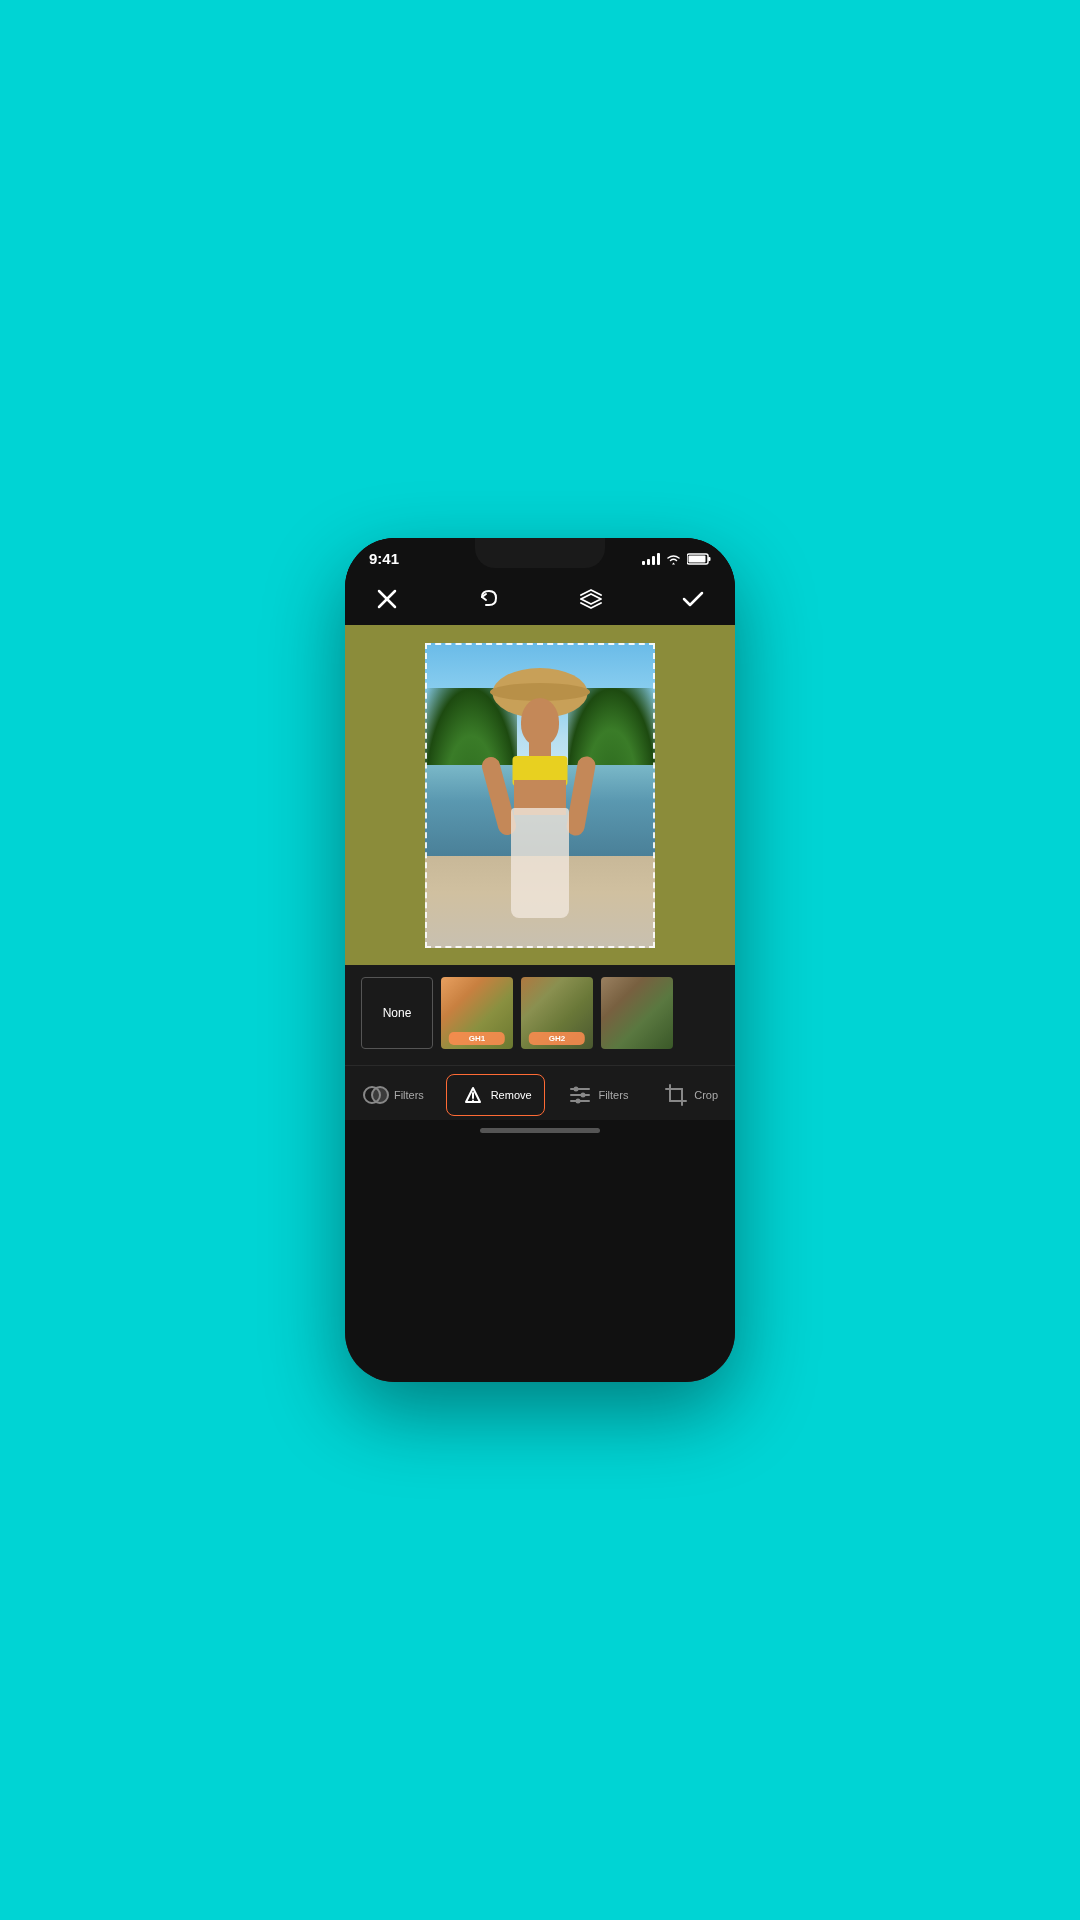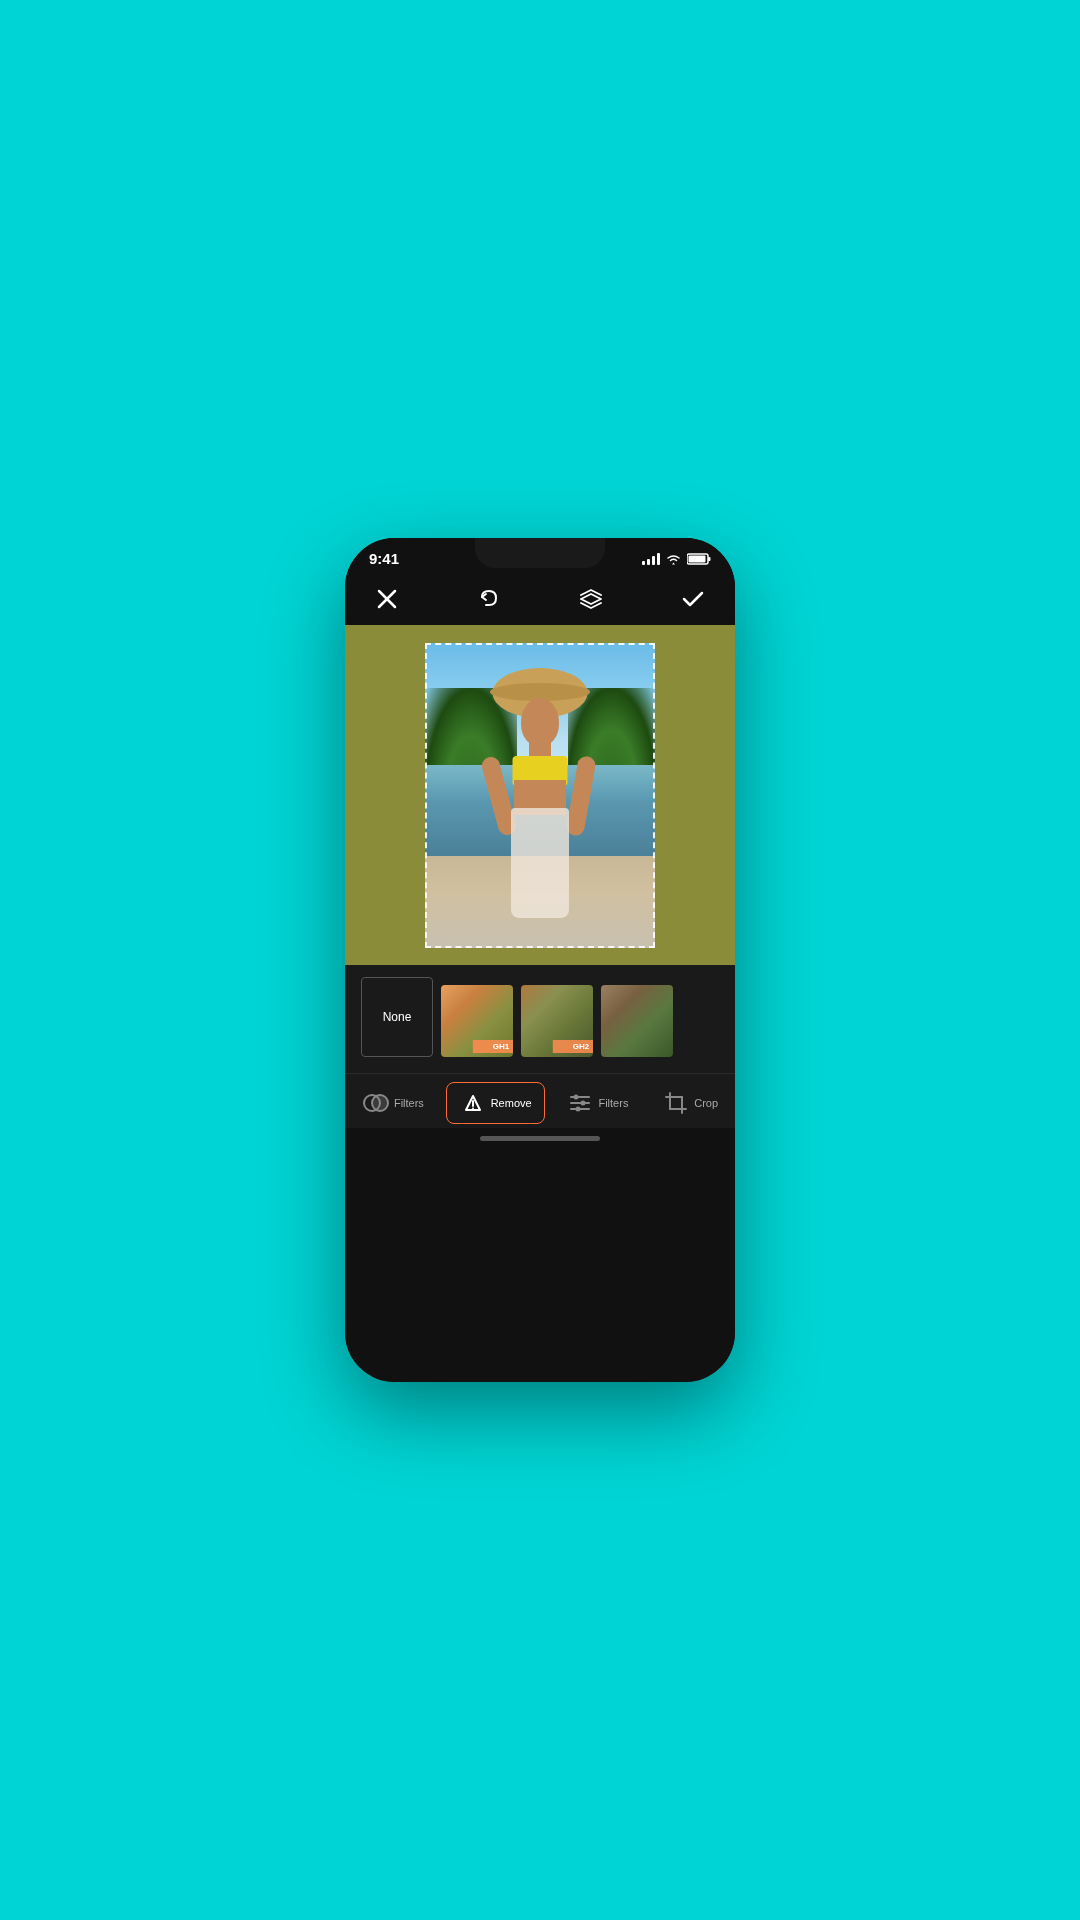--- a/index.html
+++ b/index.html
@@ -93,21 +93,21 @@
       display: flex;
       align-items: flex-end;
       gap: 8px;
       padding: 0 16px 8px;
       overflow-x: auto;
       scrollbar-width: none;
     }
     .filter-scroll::-webkit-scrollbar { display: none; }
     .filter-none {
       width: 72px;
-      height: 80px;
+      height: 72px;
       border: 1.5px solid #555;
       border-radius: 4px;
       display: flex;
       align-items: center;
       justify-content: center;
       color: white;
       font-size: 12px;
       flex-shrink: 0;
       cursor: pointer;
     }
@@ -137,22 +137,21 @@
     .filter-badge {
       position: absolute;
       bottom: 4px;
       left: 50%;
       transform: translateX(-50%);
       background: rgba(255,140,80,0.85);
       color: white;
       font-size: 8px;
       font-weight: 700;
       padding: 2px 20px;
-      border-radius: 0;
-      margin-left: 24px;
+      border-radius: 5px;
     }
     .filter-names {
       display: flex;
       gap: 8px;
       padding: 4px 16px 8px;
       align-items: center;
     }
     .filter-name-spacer {
       width: 72px;
       flex-shrink: 0;

